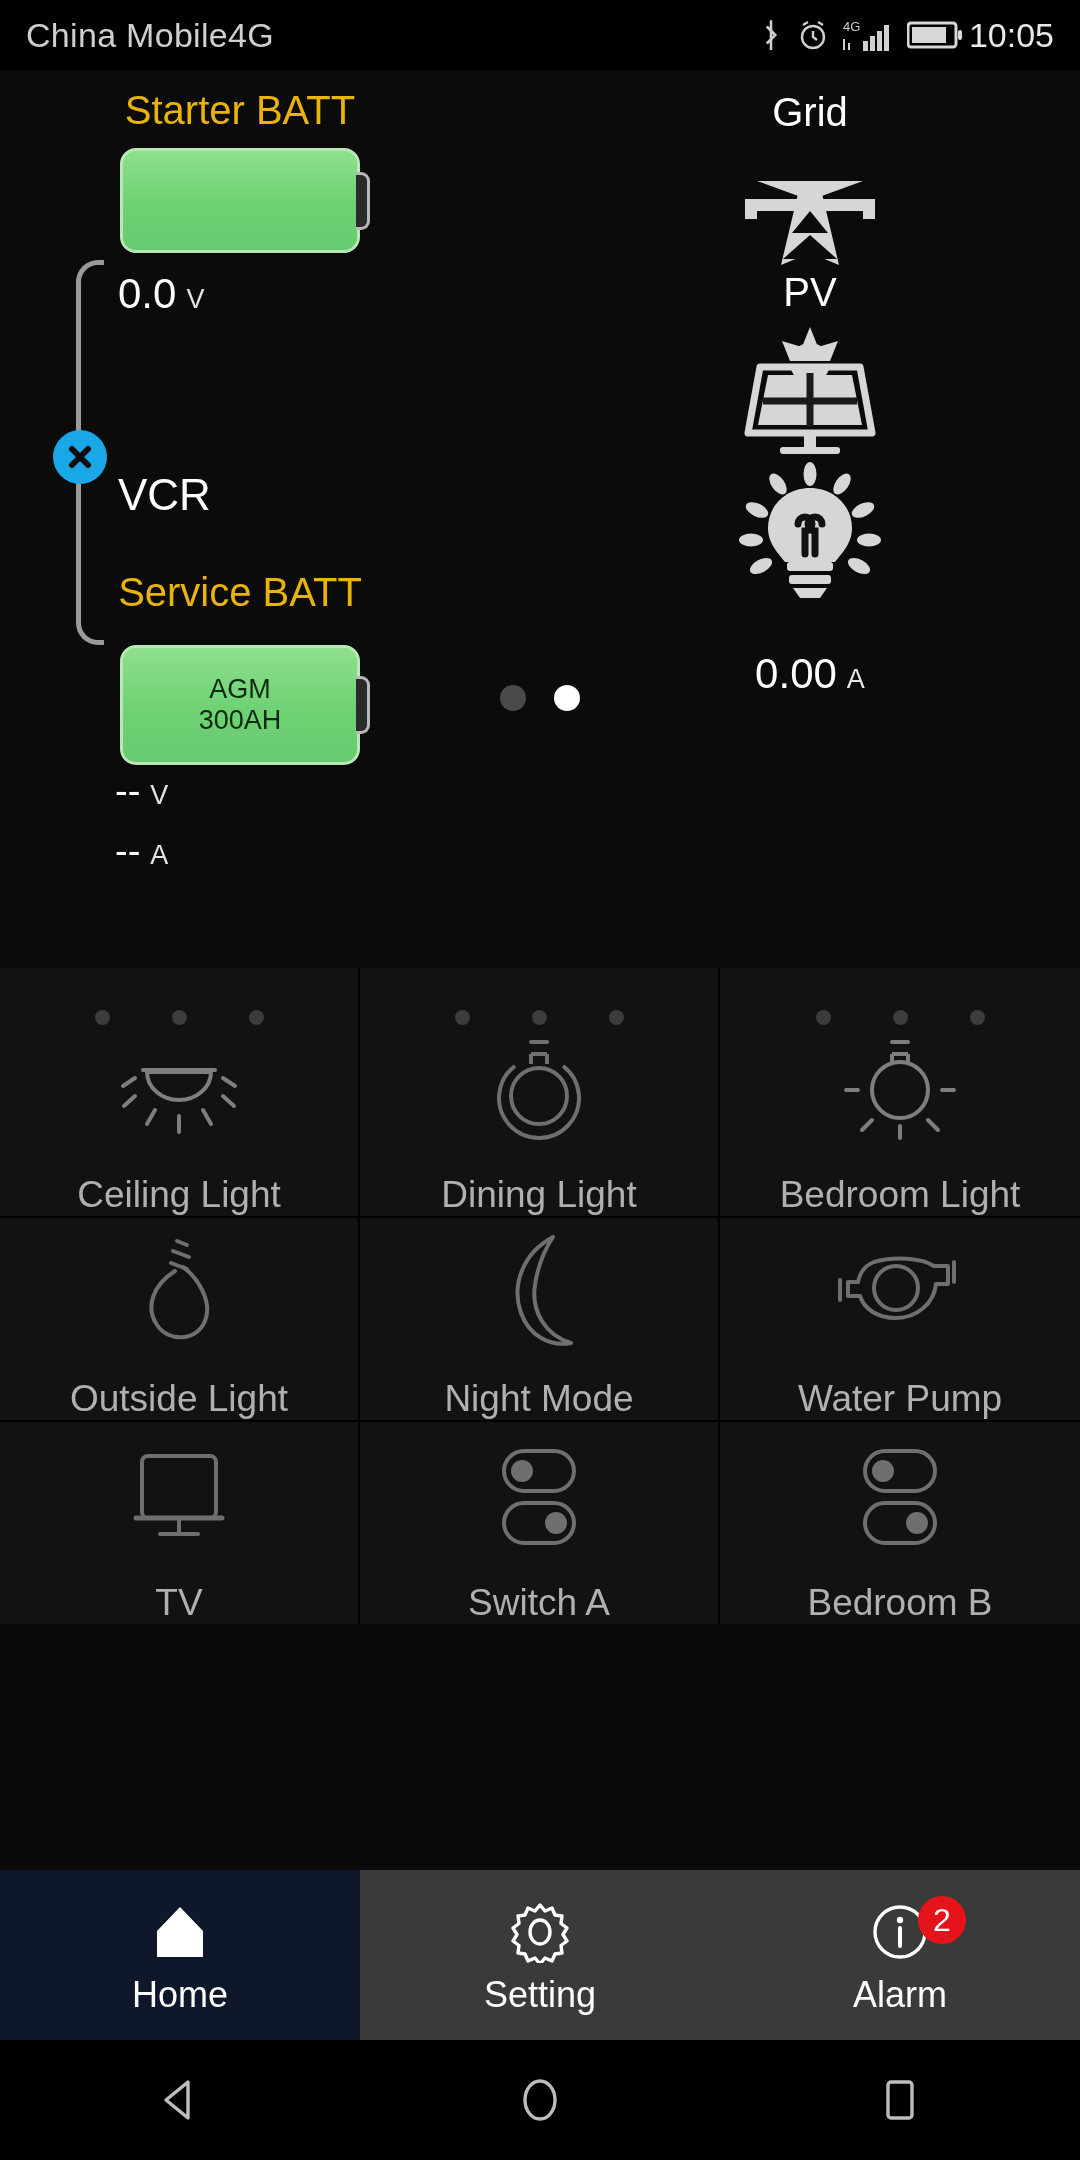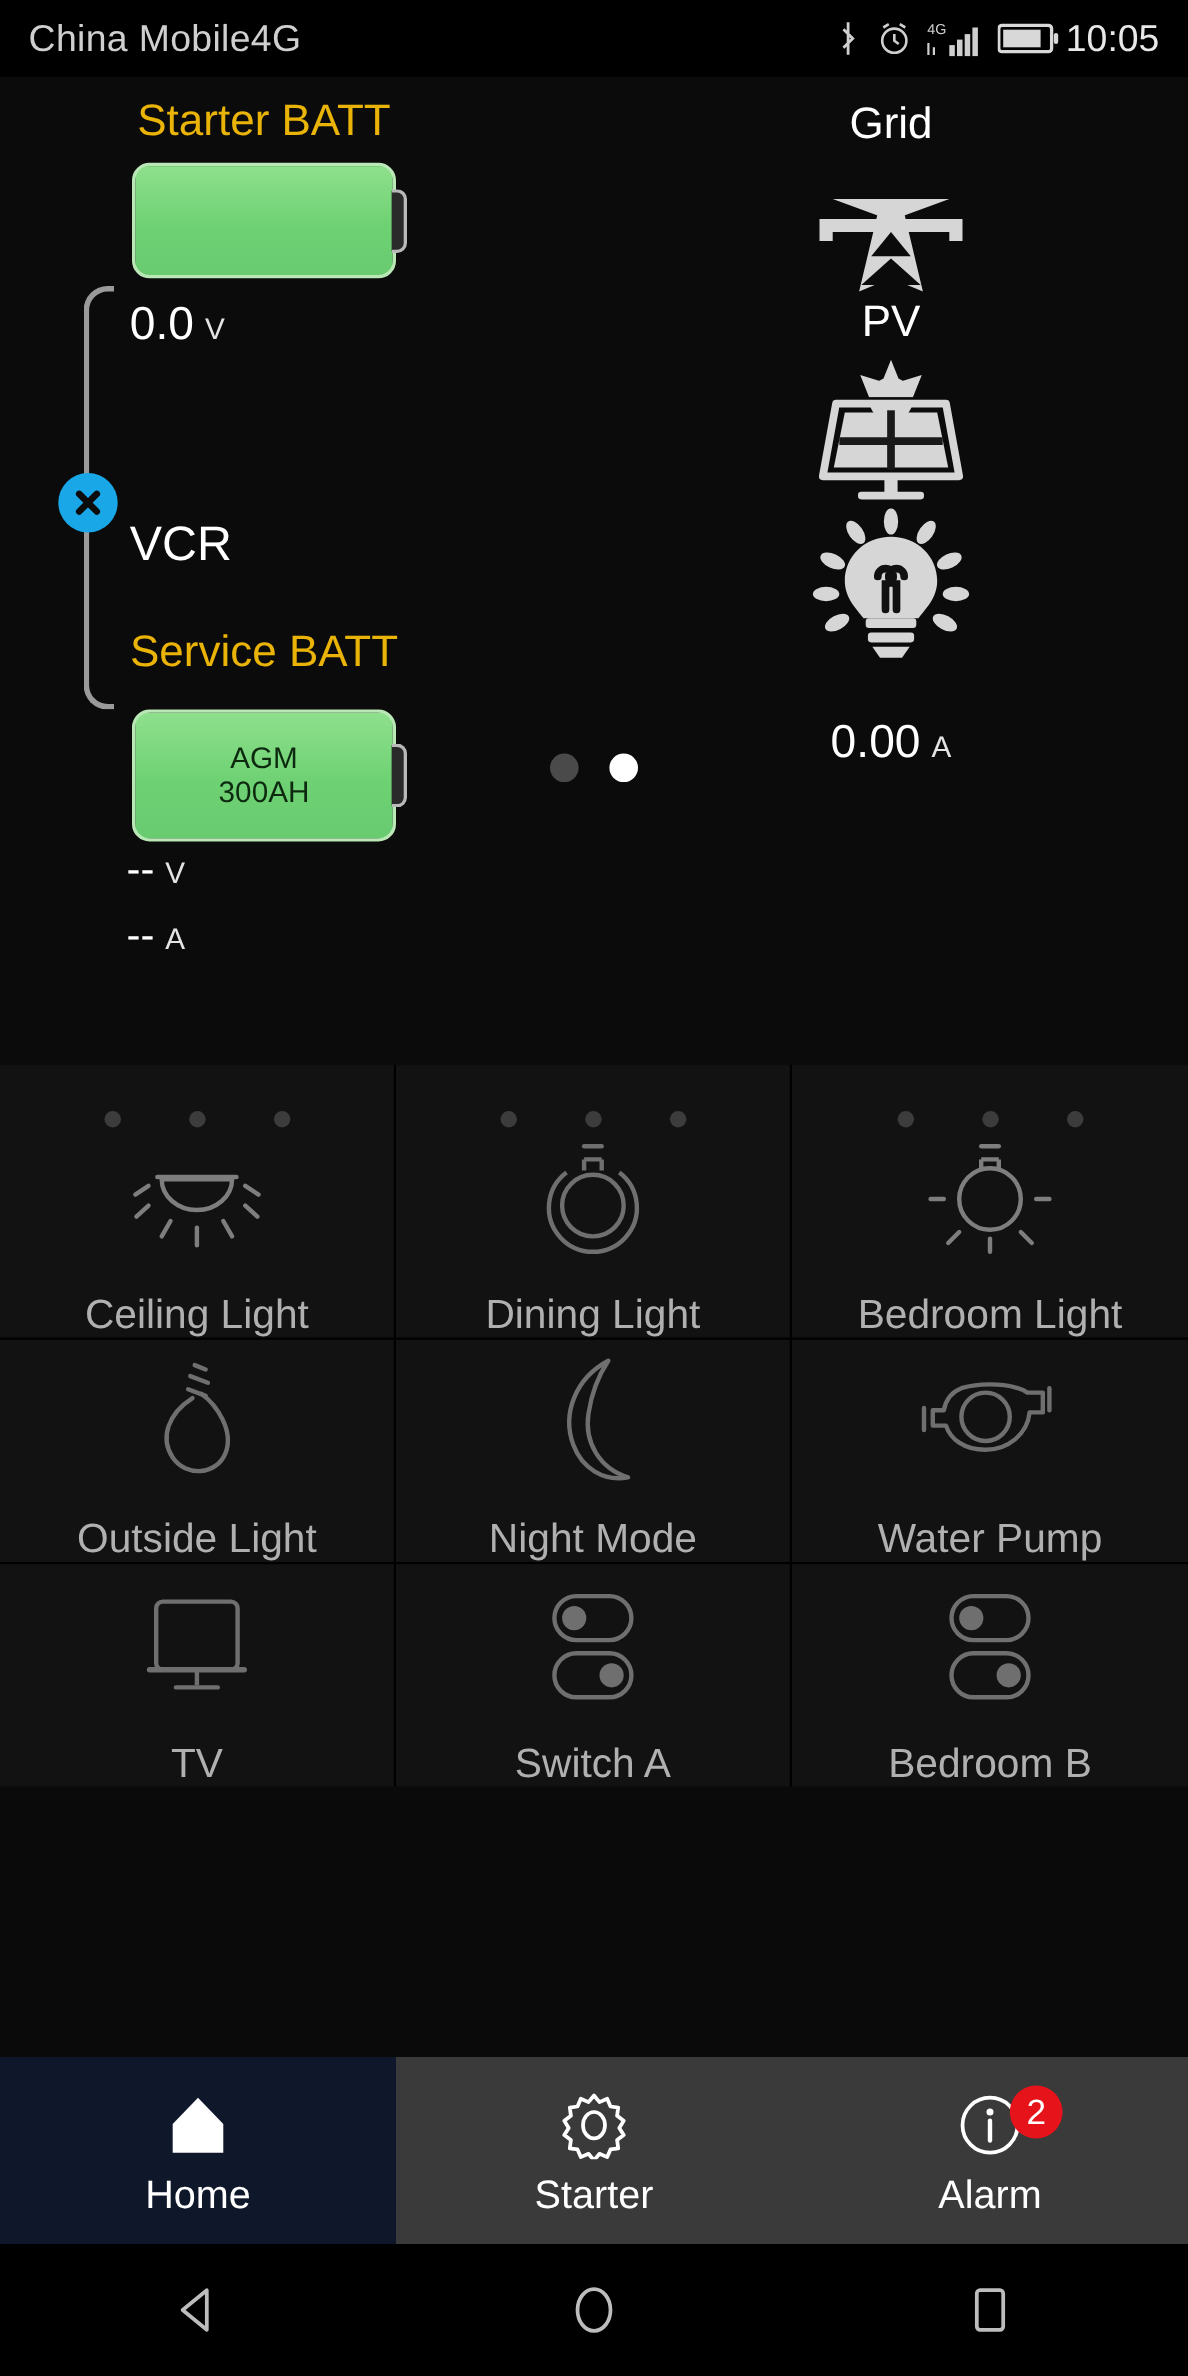--- a/index.html
+++ b/index.html
@@ -411,21 +411,21 @@
       <span class="nav-label">Home</span>
     </div>
 
     <div class="navitem">
       <span class="nav-icon">
         <svg width="62" height="62" viewBox="0 0 62 62">
           <path d="M31 4 l5 6 7-3 3 7 7 1 -1 7.5 6 4.5 -4 6.5 4 6.5 -6 4.5 1 7.5 -7 1 -3 7 -7-3 -5 6 -5-6 -7 3 -3-7 -7-1 1-7.5 -6-4.5 4-6.5 -4-6.5 6-4.5 -1-7.5 7-1 3-7 7 3 Z" fill="none" stroke="#ffffff" stroke-width="3.4" stroke-linejoin="round"></path>
           <ellipse cx="31" cy="31" rx="10" ry="12" fill="none" stroke="#ffffff" stroke-width="3.4"></ellipse>
         </svg>
       </span>
-      <span class="nav-label">Starter</span>
+      <span class="nav-label">Setting</span>
     </div>
 
     <div class="navitem">
       <span class="nav-icon">
         <svg width="62" height="62" viewBox="0 0 62 62">
           <circle cx="31" cy="31" r="25" fill="none" stroke="#ffffff" stroke-width="3.4"></circle>
           <circle cx="31" cy="19" r="3.2" fill="#ffffff"></circle>
           <path d="M31 27 L31 45" stroke="#ffffff" stroke-width="4" stroke-linecap="round"></path>
         </svg>
       </span>

